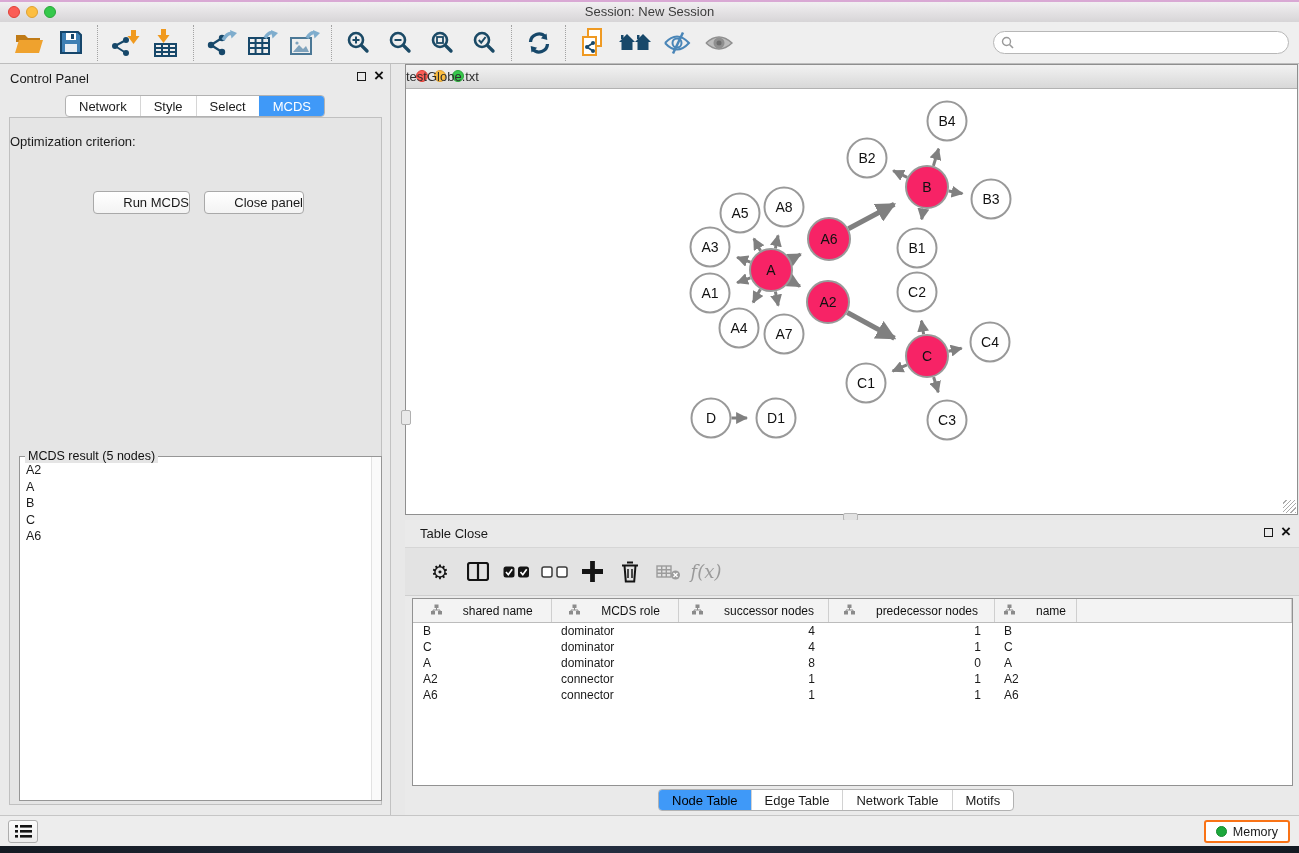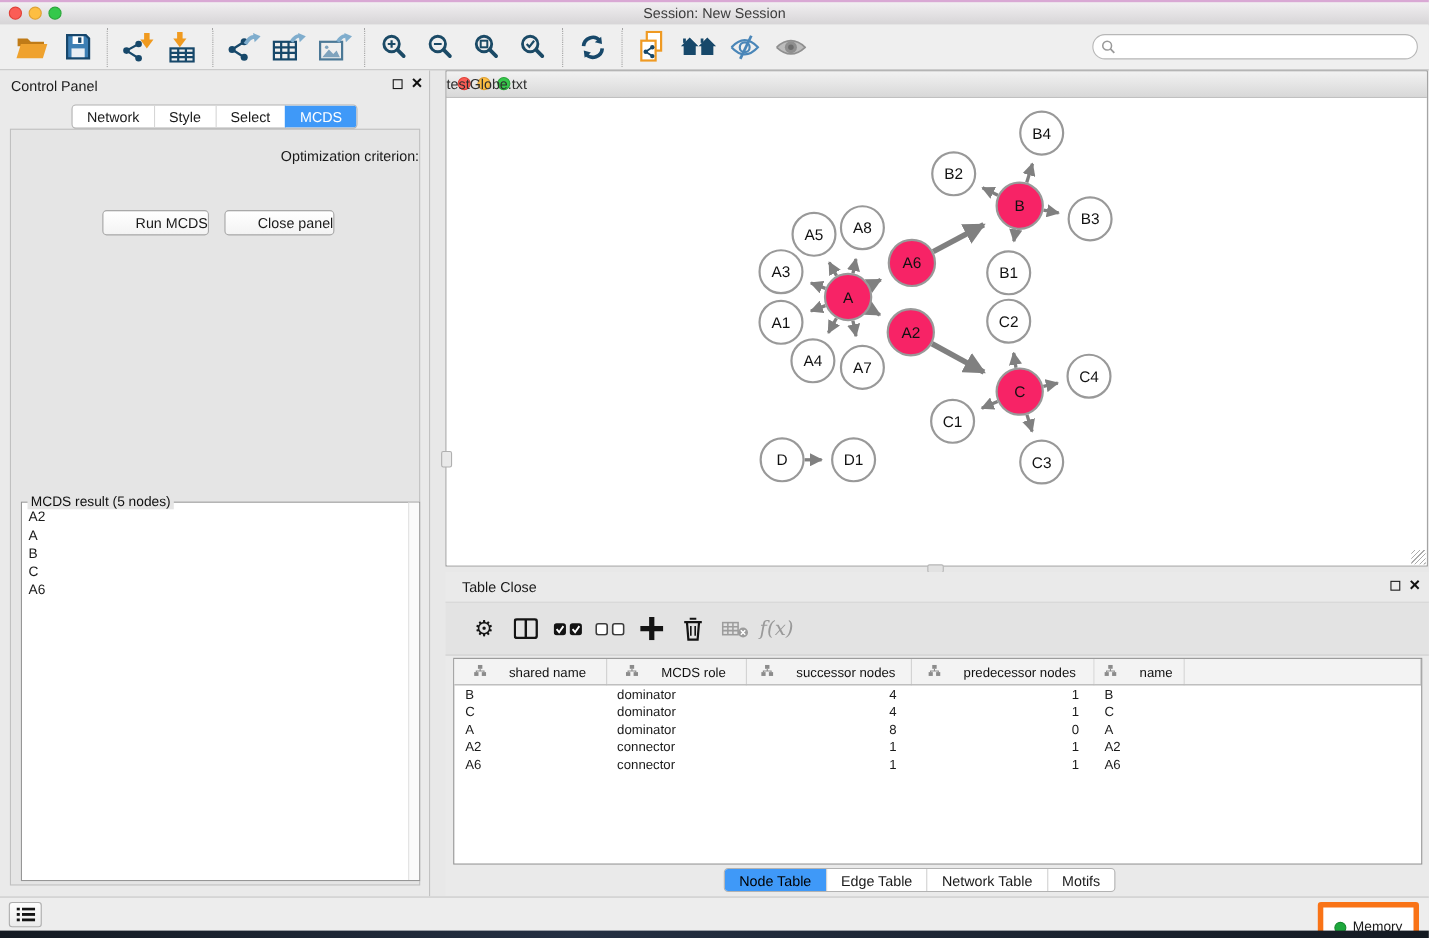--- a/index.html
+++ b/index.html
@@ -33,21 +33,21 @@
   .win-icons{position:absolute;right:6px;top:6px;display:flex;gap:8px;align-items:center}
   .float-ico{width:9px;height:9px;border:1.5px solid #1a1a1a;display:inline-block;box-sizing:border-box}
   .close-ico{font-size:17px;font-weight:bold;color:#111;line-height:12px}
   .cp-tabs{position:absolute;top:31px;left:50%;transform:translateX(-50%);display:flex;height:22px;
     border:1px solid #b2b2b2;border-radius:4px;background:#fff;overflow:hidden;z-index:2;box-sizing:border-box}
   .cp-tab{padding:3px 13px 16px 13px;font-size:13px;border-left:1px solid #d6d6d6;white-space:nowrap;cursor:default}
   .cp-tab:first-child{border-left:none}
   .cp-tab.active{background:#3f99f8;color:#fff;border-left-color:#3f99f8}
   .cp-body{position:absolute;left:9px;top:53px;width:373px;height:688px;background:#e5e5e5;
     border:1px solid #c0c0c0;box-sizing:border-box}
-  .crit-label{position:absolute;left:0;right:0;top:16px;text-align:right;font-size:13px}
+  .crit-label{position:absolute;left:0;right:0;top:16px;text-align:left;font-size:13px}
   .dropdown{position:absolute;left:33px;top:40px;width:313px;height:23px;background:#fff;border:1px solid #a9a9a9;
     border-radius:4px;font-size:13px;display:flex;align-items:center;padding-left:8px;box-sizing:border-box}
   .dd-stepper{position:absolute;right:1px;top:1px;bottom:1px;width:19px;background:#3f99f8;
     border-radius:0 3px 3px 0;display:flex;flex-direction:column;align-items:center;justify-content:center;gap:2px}
   .tri{width:0;height:0;border-left:3.5px solid transparent;border-right:3.5px solid transparent}
   .tri.up{border-bottom:4px solid #fff}
   .tri.down{border-top:4px solid #fff}
   .btn{position:absolute;height:23px;background:linear-gradient(#ffffff,#f3f3f3);border:1px solid #a9a9a9;
     border-radius:4px;font-size:13px;text-align:right;line-height:21px;box-sizing:border-box;cursor:default}
   .btn.run{left:83px;top:73px;width:97px}
@@ -94,22 +94,22 @@
   .tp-tabs{position:absolute;left:253px;top:269px;display:flex;height:22px;border:1px solid #b2b2b2;
     border-radius:4px;background:#fff;overflow:hidden;box-sizing:border-box}
   .tp-tab{padding:3px 13px 0 13px;font-size:13px;border-left:1px solid #d2d2d2;white-space:nowrap;cursor:default}
   .tp-tab:first-child{border-left:none}
   .tp-tab.active{background:#3f99f8;color:#000000;border-left-color:#3f99f8}
 
   
   .statusbar{position:absolute;left:0;top:815px;right:0;height:31px;background:#ededed;border-top:1px solid #c6c6c6}
   .list-btn{position:absolute;left:8px;top:4px;width:30px;height:23px;background:linear-gradient(#fdfdfd,#ebebeb);
     border:1px solid #adadad;border-radius:3px;display:flex;align-items:center;justify-content:center;box-sizing:border-box}
-  .memory-btn{position:absolute;right:9px;top:4px;height:34px;background:#fff;border:5px solid #f97316;border-radius:3px;
-    display:flex;align-items:flex-end;gap:6px;padding:0 10px;font-size:12.5px;box-sizing:border-box}
+  .memory-btn{position:absolute;right:9px;top:4px;height:23px;background:#fff;border:2px solid #f97316;border-radius:3px;
+    display:flex;align-items:center;gap:6px;padding:0 10px;font-size:12.5px;box-sizing:border-box}
   .memory-dot{width:11px;height:11px;border-radius:50%;background:#1da83c;border:1px solid #158a2e;box-sizing:border-box}
   .desktop{position:absolute;left:0;top:846px;right:0;height:7px;background:linear-gradient(90deg,#141a22,#253043 40%,#141a22)}
 </style>
 </head>
 <body>
 
 <div id="app">
 
   <div class="titlebar">
     <div class="pinkedge"></div>

